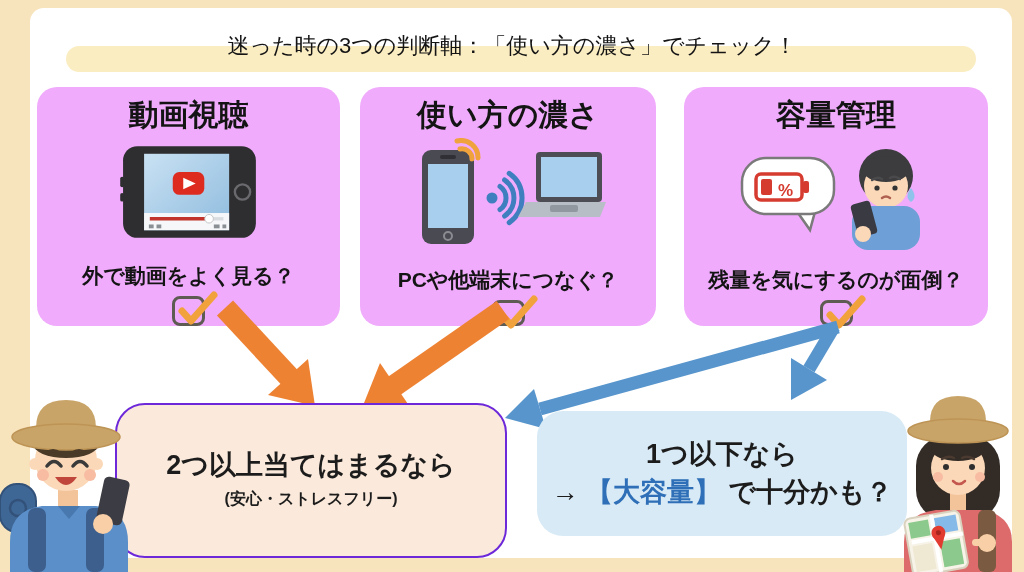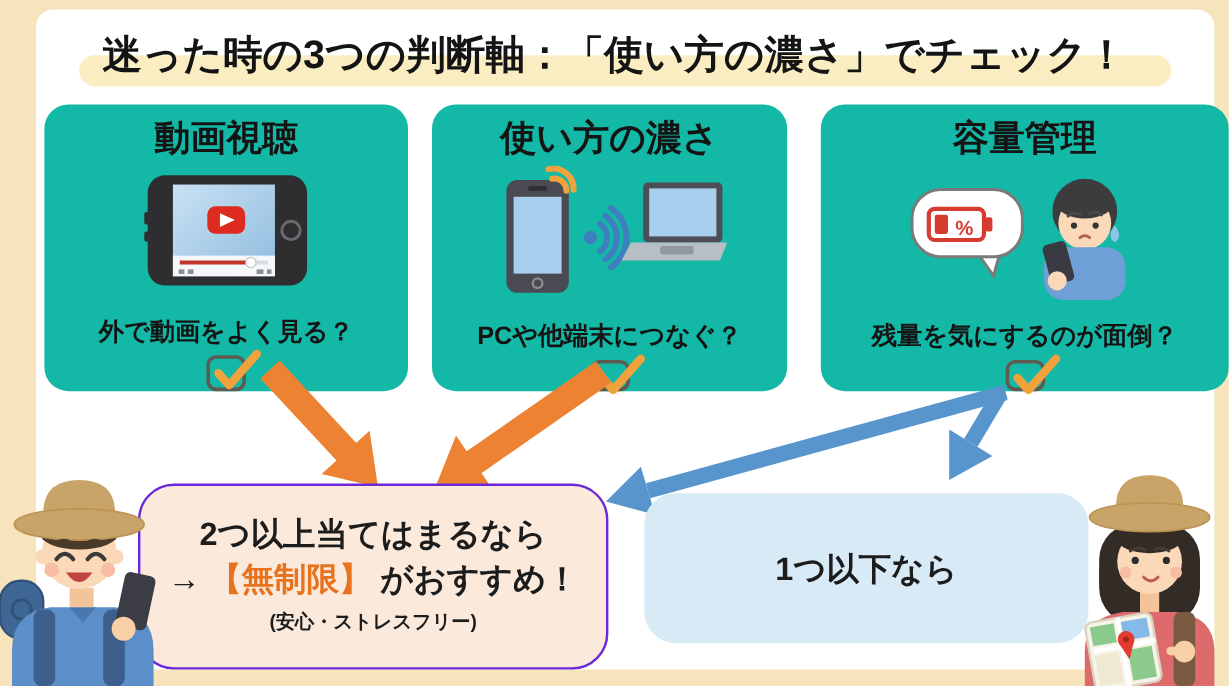--- a/index.html
+++ b/index.html
@@ -17,31 +17,31 @@
   
   .title-wrap {
     position:absolute; left:40px; top:18px; width:944px; height:56px;
     z-index:2; text-align:center;
   }
   .title-highlight {
     position:absolute; left:26px; right:8px; top:28px; height:26px;
     background:#FBEDC2; border-radius:13px;
   }
   .title-text {
-    position:relative; font-size:33px; font-weight:700; letter-spacing:0px;
+    position:relative; font-size:22px; font-weight:400; letter-spacing:0px;
     line-height:56px; white-space:nowrap; color:#141414;
   }
   
   .card {
-    position:absolute; top:87px; height:239px; background:#14b8a6;
+    position:absolute; top:87px; height:239px; background:#f0abfc;
     border-radius:20px; z-index:2; display:flex; flex-direction:column; align-items:center;
   }
   .card1 { left:37px;  width:303px; }
   .card2 { left:360px; width:296px; }
-  .card3 { left:684px; width:340px; }
+  .card3 { left:684px; width:304px; }
   .card-title { margin-top:8px; font-size:30px; font-weight:800; color:#141414; }
   .card-icon  { height:114px; margin-top:2px; display:flex; align-items:center; justify-content:center; }
   .card-question { margin-top:16px; font-size:21px; font-weight:800; color:#141414; white-space:nowrap; }
   .checkbox {
     position:relative; width:33px; height:33px; margin-top:6px;
     border:3px solid #5E5B52; border-radius:8px; background:transparent;
   }
   .checkbox svg { position:absolute; left:1px; top:-9px; }
   
   .arrows { position:absolute; left:0; top:0; z-index:3; pointer-events:none; }
@@ -189,26 +189,26 @@
     <polygon points="505,418 534,389 546,429" fill="#5795CC"></polygon>
   </g>
   <g>
     <line x1="834" y1="327" x2="809" y2="369" stroke="#5795CC" stroke-width="13"></line>
     <polygon points="791,400 791,358 827,380" fill="#5795CC"></polygon>
   </g>
 </svg>
 
 <div class="box box-left">
   <div class="box-line1">2つ以上当てはまるなら</div>
-  <div class="box-line2"><span>→ </span><span class="plan-orange">【無制限】</span><span> がおすすめ！</span></div>
   <div class="box-line3">(安心・ストレスフリー)</div>
 </div>
 
 <div class="box box-right">
   <div class="box-line1">1つ以下なら</div>
+  <div class="box-line2"><span>→ </span><span class="plan-blue">【大容量】</span><span> で十分かも？</span></div>
 </div>
 
 <div class="character char-left">
   <svg width="138" height="180" viewBox="0 0 138 180">
     <rect x="0" y="92" width="36" height="48" rx="17" fill="#3F6796" stroke="#33527A" stroke-width="2"></rect>
     <circle cx="18" cy="116" r="8" fill="none" stroke="#33527A" stroke-width="2.5"></circle>
     <path d="M10,180 L10,150 Q10,118 42,114 L96,114 Q128,118 128,150 L128,180 Z" fill="#5B8FC9"></path>
     <path d="M58,114 L69,127 L80,114 Z" fill="#4878AE"></path>
     <rect x="28" y="116" width="18" height="64" rx="7" fill="#3D5F8E"></rect>
     <rect x="86" y="116" width="18" height="64" rx="7" fill="#3D5F8E"></rect>

